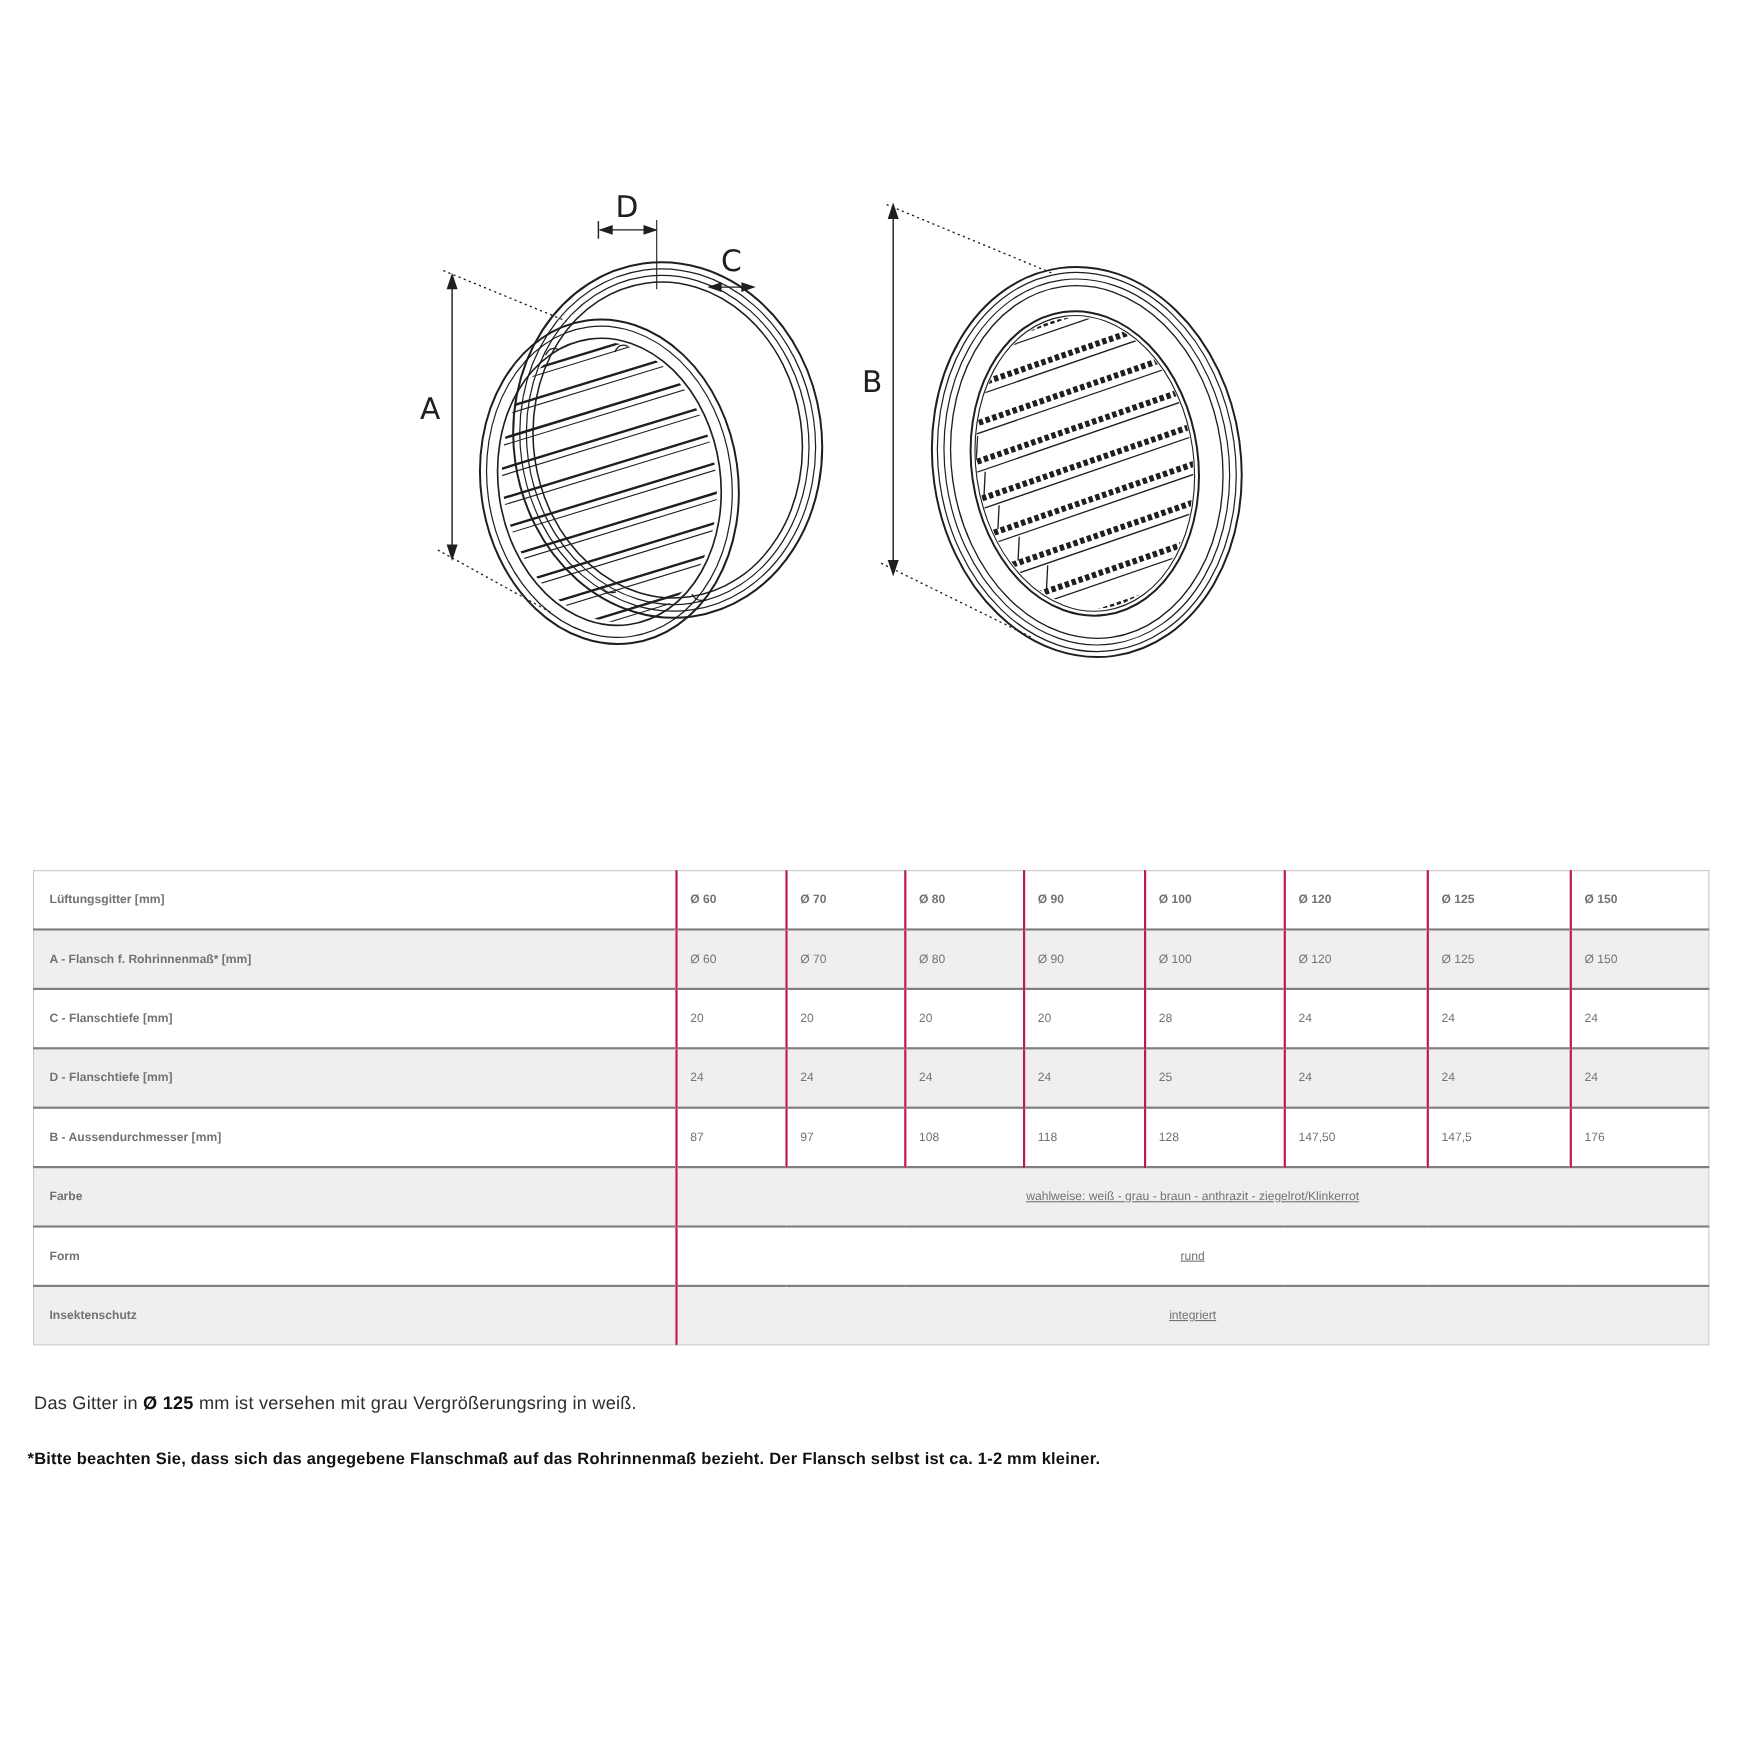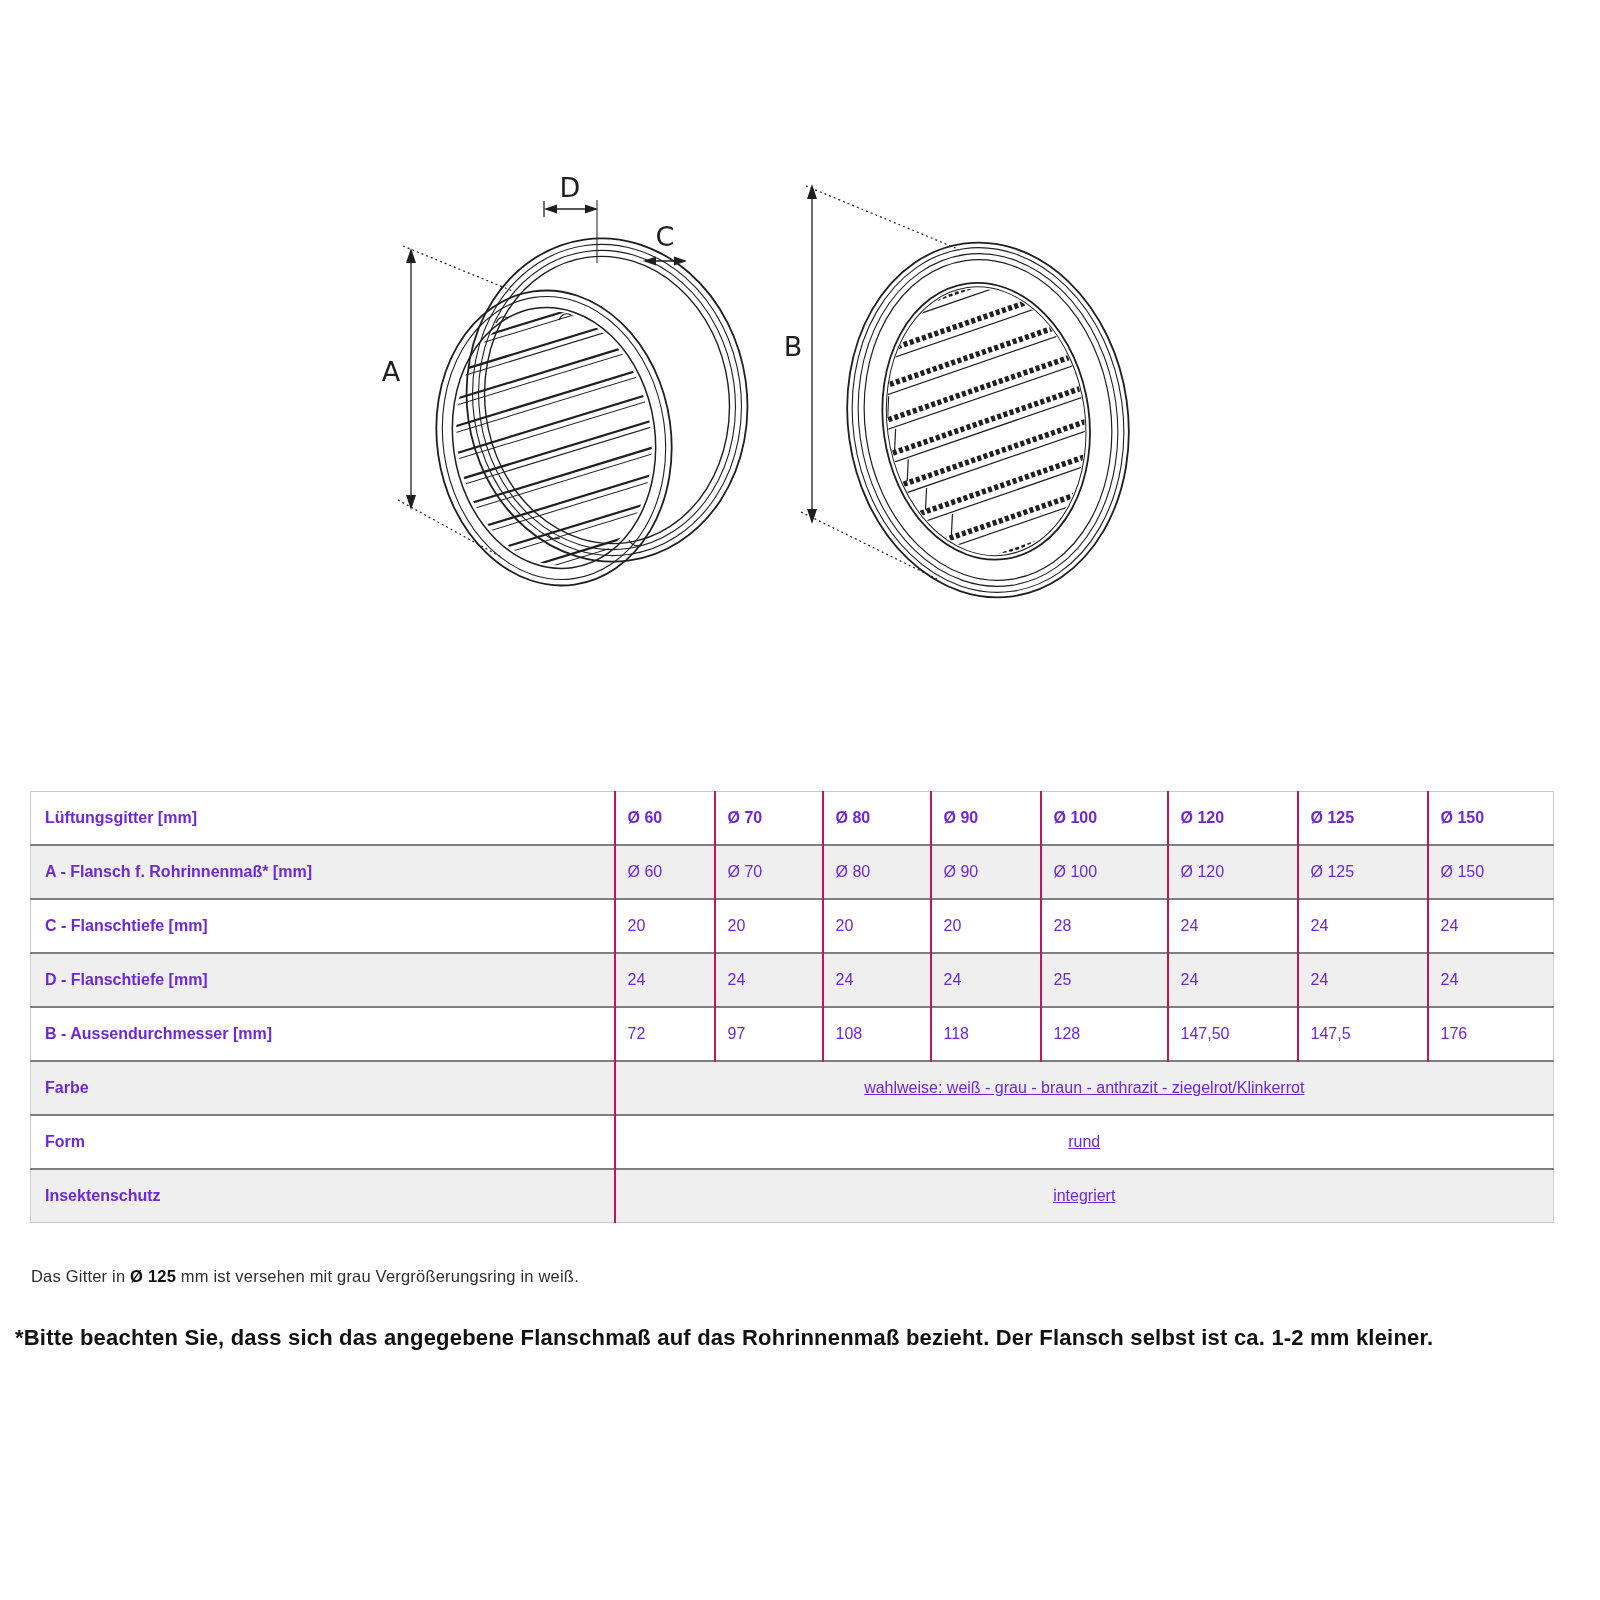--- a/index.html
+++ b/index.html
@@ -1,34 +1,34 @@
 <!DOCTYPE html>
 <html><head>
 <meta charset="utf-8">
 <style>
   html,body{margin:0;padding:0;background:#ffffff;}
   .page{position:relative;width:1600px;height:1600px;background:#ffffff;overflow:hidden;
         font-family:"Liberation Sans","DejaVu Sans",sans-serif;color:#000;}
   .drawing{position:absolute;left:0;top:0;width:1600px;height:720px;}
 
   table.spec{position:absolute;left:30px;top:791px;width:1523px;border-collapse:collapse;
-             table-layout:fixed;font-size:16px;color:#6d28d9;border:1px solid #c9c9c9;}
+             table-layout:fixed;font-size:11px;color:#737373;border:1px solid #c9c9c9;}
   table.spec td{height:52px;vertical-align:middle;border-top:2px solid #7f7f7f;
                 border-left:2px solid #be185d;padding:0 8px 0 12px;white-space:nowrap;
                 overflow:hidden;}
   table.spec tr:first-child td{border-top:none;}
   table.spec td:first-child{border-left:none;padding-left:14px;}
   table.spec td.lbl{font-weight:bold;}
   table.spec tr.hdr td{font-weight:bold;}
   table.spec tr.alt{background:#efefef;}
   table.spec td.merged{text-align:center;padding-left:8px;text-decoration:underline;}
 
   .note1{position:absolute;left:31px;top:1250px;font-size:16.5px;color:#2e2e2e;letter-spacing:.2px;}
   .note1 b{color:#111;}
-  .note2{position:absolute;left:15px;top:1303px;font-size:22px;font-weight:bold;color:#111;
+  .note2{position:absolute;left:25px;top:1303px;font-size:15px;font-weight:bold;color:#111;
          letter-spacing:.2px;}
 </style>
 </head>
 <body>
 
 <div class="page">
 
   <svg class="drawing" viewBox="0 0 1600 720" fill="none" stroke="#1f1f1f">
     <defs>
       <clipPath id="clipLeft">
@@ -230,21 +230,21 @@
         <td>24</td>
         <td>24</td>
         <td>24</td>
         <td>25</td>
         <td>24</td>
         <td>24</td>
         <td>24</td>
       </tr>
       <tr>
         <td class="lbl">B - Aussendurchmesser [mm]</td>
-        <td>72</td>
+        <td>87</td>
         <td>97</td>
         <td>108</td>
         <td>118</td>
         <td>128</td>
         <td>147,50</td>
         <td>147,5</td>
         <td>176</td>
       </tr>
       <tr class="alt">
         <td class="lbl">Farbe</td>

